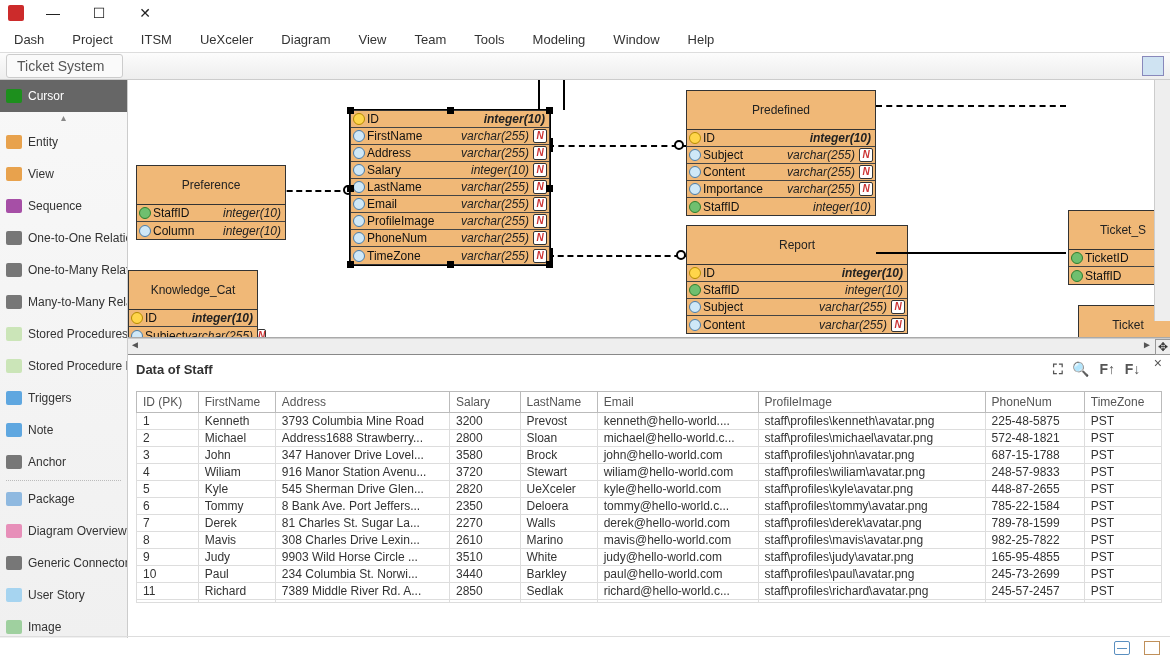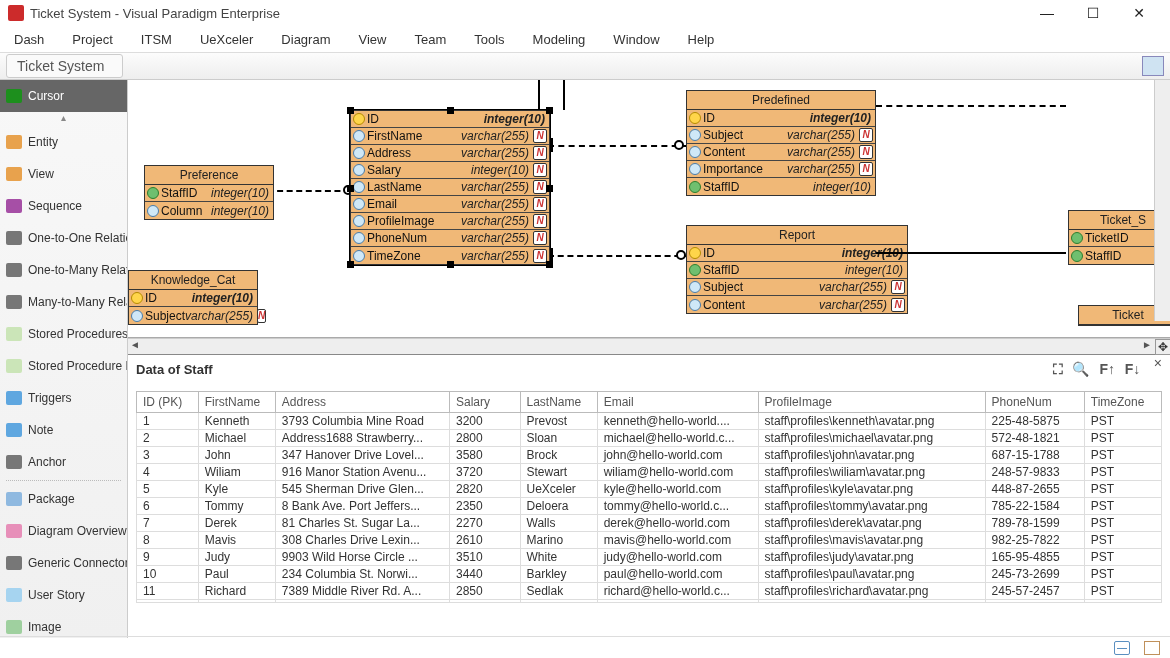--- a/index.html
+++ b/index.html
@@ -57,21 +57,21 @@
   .canvas { flex:0 0 258px; position:relative; background:#fff; overflow:hidden; border-bottom:1px solid #aaa;}
   .hscroll { height:16px; background:#eee; border-top:1px solid #ccc; position:relative;}
   .hscroll::before{content:"◄"; position:absolute; left:2px; top:0; font-size:10px; color:#555;}
   .hscroll::after{content:"►"; position:absolute; right:18px; top:0; font-size:10px; color:#555;}
   .vscroll { width:16px; background:#eee; border-left:1px solid #ccc; position:absolute; right:0; top:0; bottom:16px;}
   .move-handle { position:absolute; right:-1px; bottom:-1px; width:16px; height:16px; background:#eee; border:1px solid #999; font-size:12px; text-align:center; line-height:14px;}
 
   
   .entity { position:absolute; background:#f0b877; border:1px solid #333; font-size:12px; }
   .entity.sel { outline:1px solid #000; }
-  .entity .ent-title { background:#f0b877; text-align:center; padding:2px 4px; border-bottom:1px solid #333; font-weight:normal; color:#222;}
+  .entity .ent-title { background:#f0b877; text-align:center; padding:12px 4px; border-bottom:1px solid #333; font-weight:normal; color:#222;}
   .entity .ent-row { display:flex; align-items:center; border-bottom:1px solid #444; height:17px; padding:0 2px; background:#f0b877;}
   .entity .ent-row:last-child{border-bottom:none;}
   .ent-row .key { width:12px; height:12px; margin-right:2px; border-radius:50%; flex-shrink:0;}
   .ent-row .pk  { background:#ffd54a; border:1px solid #b58a00;}
   .ent-row .col { background:#cfe8f7; border:1px solid #4a7ca8;}
   .ent-row .fk  { background:#6fbf6f; border:1px solid #2e7d2e;}
   .ent-row .name { flex:0 0 auto; color:#111; font-style: normal;}
   .ent-row .type { margin-left:auto; color:#222; font-style:italic; padding-right:2px;}
   .ent-row .nn { width:14px; height:14px; background:#fff; border:1px solid #333; border-radius:2px; color:#c33; font-weight:bold; font-size:10px; text-align:center; line-height:12px; margin-left:2px; font-style:italic;}
   .staff .ent-row .name { width: 78px; }
@@ -100,21 +100,20 @@
   .status .sicon{ width:16px; height:14px; }
   .sicon.mail{ border:1px solid #5a8fc0; border-radius:2px; position:relative;}
   .sicon.mail::after{content:""; position:absolute; left:2px; right:2px; top:1px; border-bottom:1px solid #5a8fc0; height:5px; transform: skewY(0deg);}
   .sicon.doc{ border:1px solid #c0905a; background:#fff;}
 </style>
 </head>
 <body>
 
 <div class="titlebar">
   <div class="app-icon"></div>
-  <div class="title">Ticket System - Visual Paradigm Enterprise</div>
   <div class="win-btns">
     <div class="win-btn">—</div>
     <div class="win-btn">☐</div>
     <div class="win-btn">✕</div>
   </div>
 </div>
 
 <div class="menubar" id="menubar">
     <span>Dash</span>
     <span>Project</span>
@@ -235,21 +234,21 @@
       <div class="endpoint-o" style="left:215px; top:105px;"></div>
 
       <div class="conn" style="left:420px; top:65px; width:140px;"></div>
       <div class="endpoint-o" style="left:546px; top:60px;"></div>
       <div class="endpoint-bar" style="left:423px; top:58px;"></div>
 
       <div class="conn" style="left:420px; top:175px; width:142px;"></div>
       <div class="endpoint-o" style="left:548px; top:170px;"></div>
       <div class="endpoint-bar" style="left:423px; top:168px;"></div>
 
-      <div class="entity" style="left:16px; top:85px; width:130px;">
+      <div class="entity" style="left:8px; top:85px; width:150px;">
         <div class="ent-title">Preference</div>
         <div id="ent-preference">
             <div class="ent-row">
               <div class="key fk"></div>
               <div class="name">StaffID</div>
               <div class="type">integer(10)</div>
             </div>
             <div class="ent-row">
               <div class="key col"></div>
               <div class="name">Column</div>

